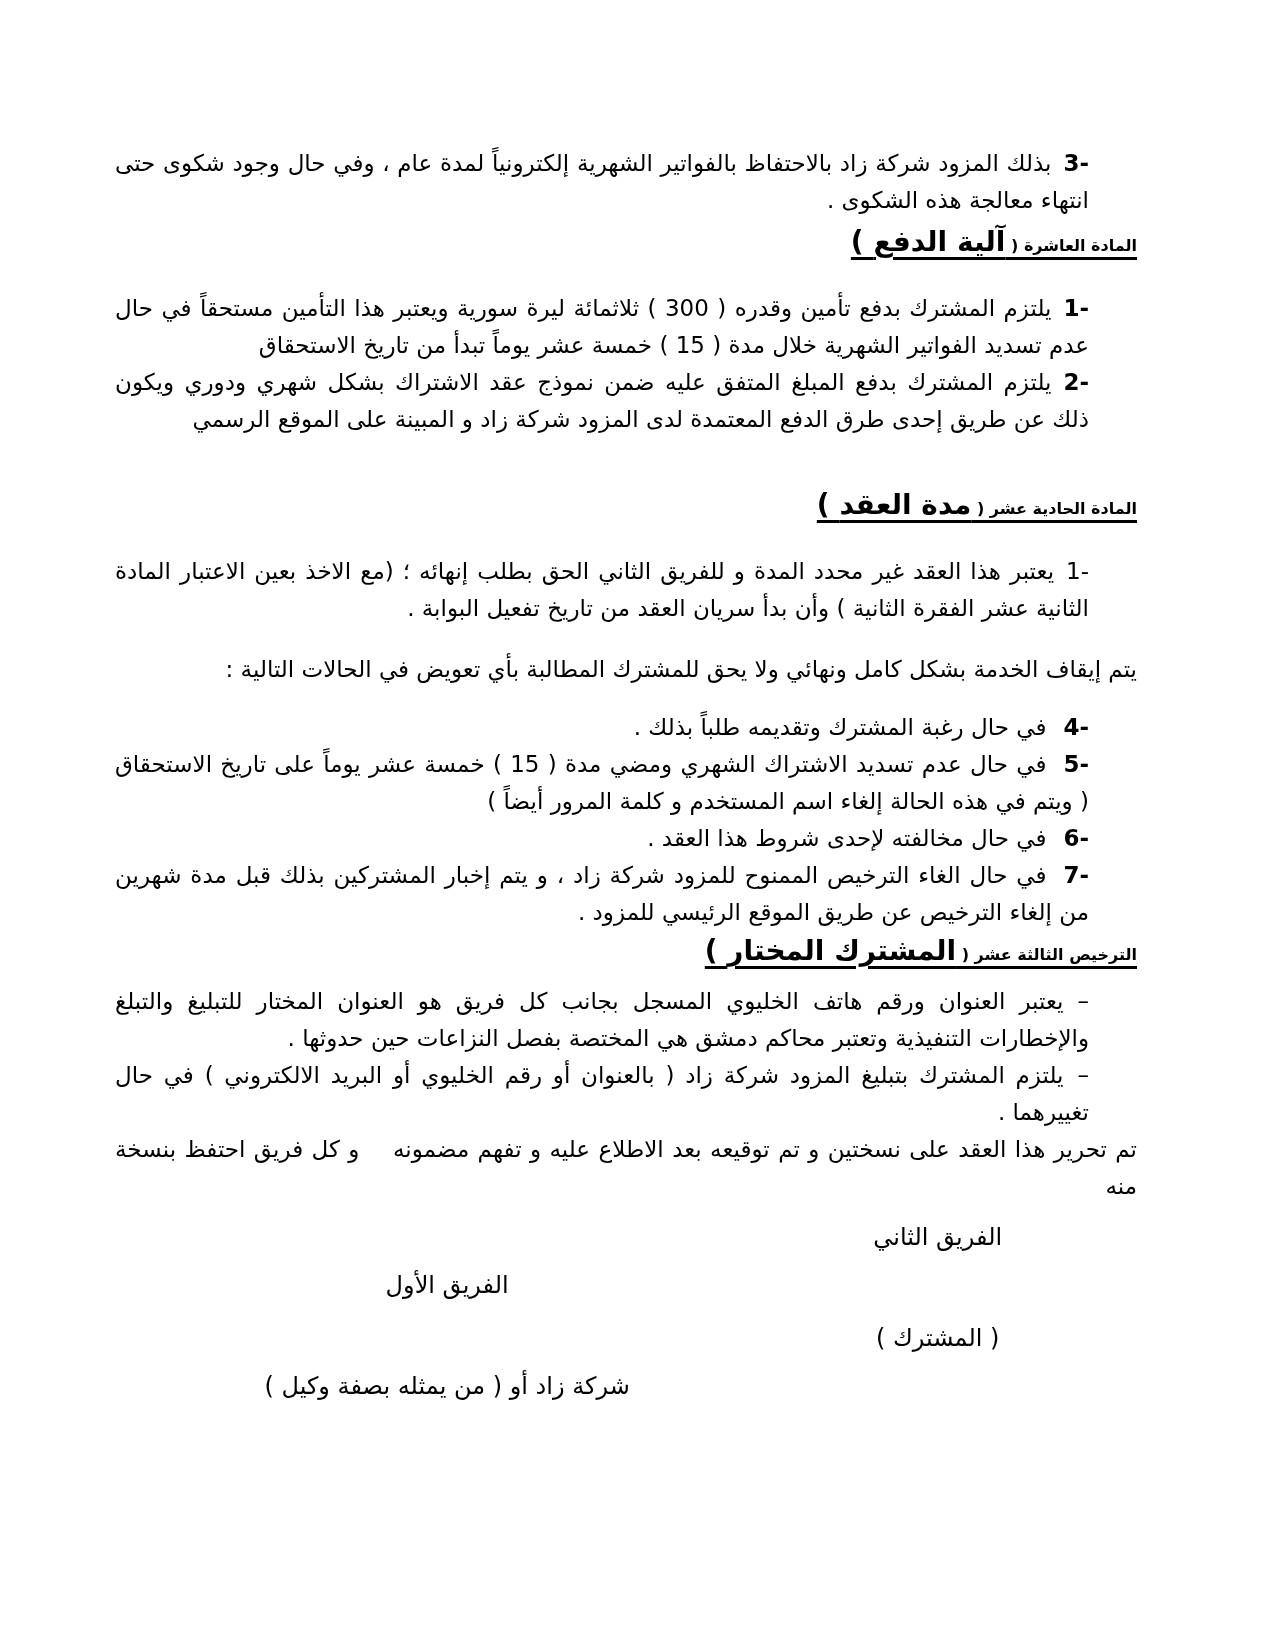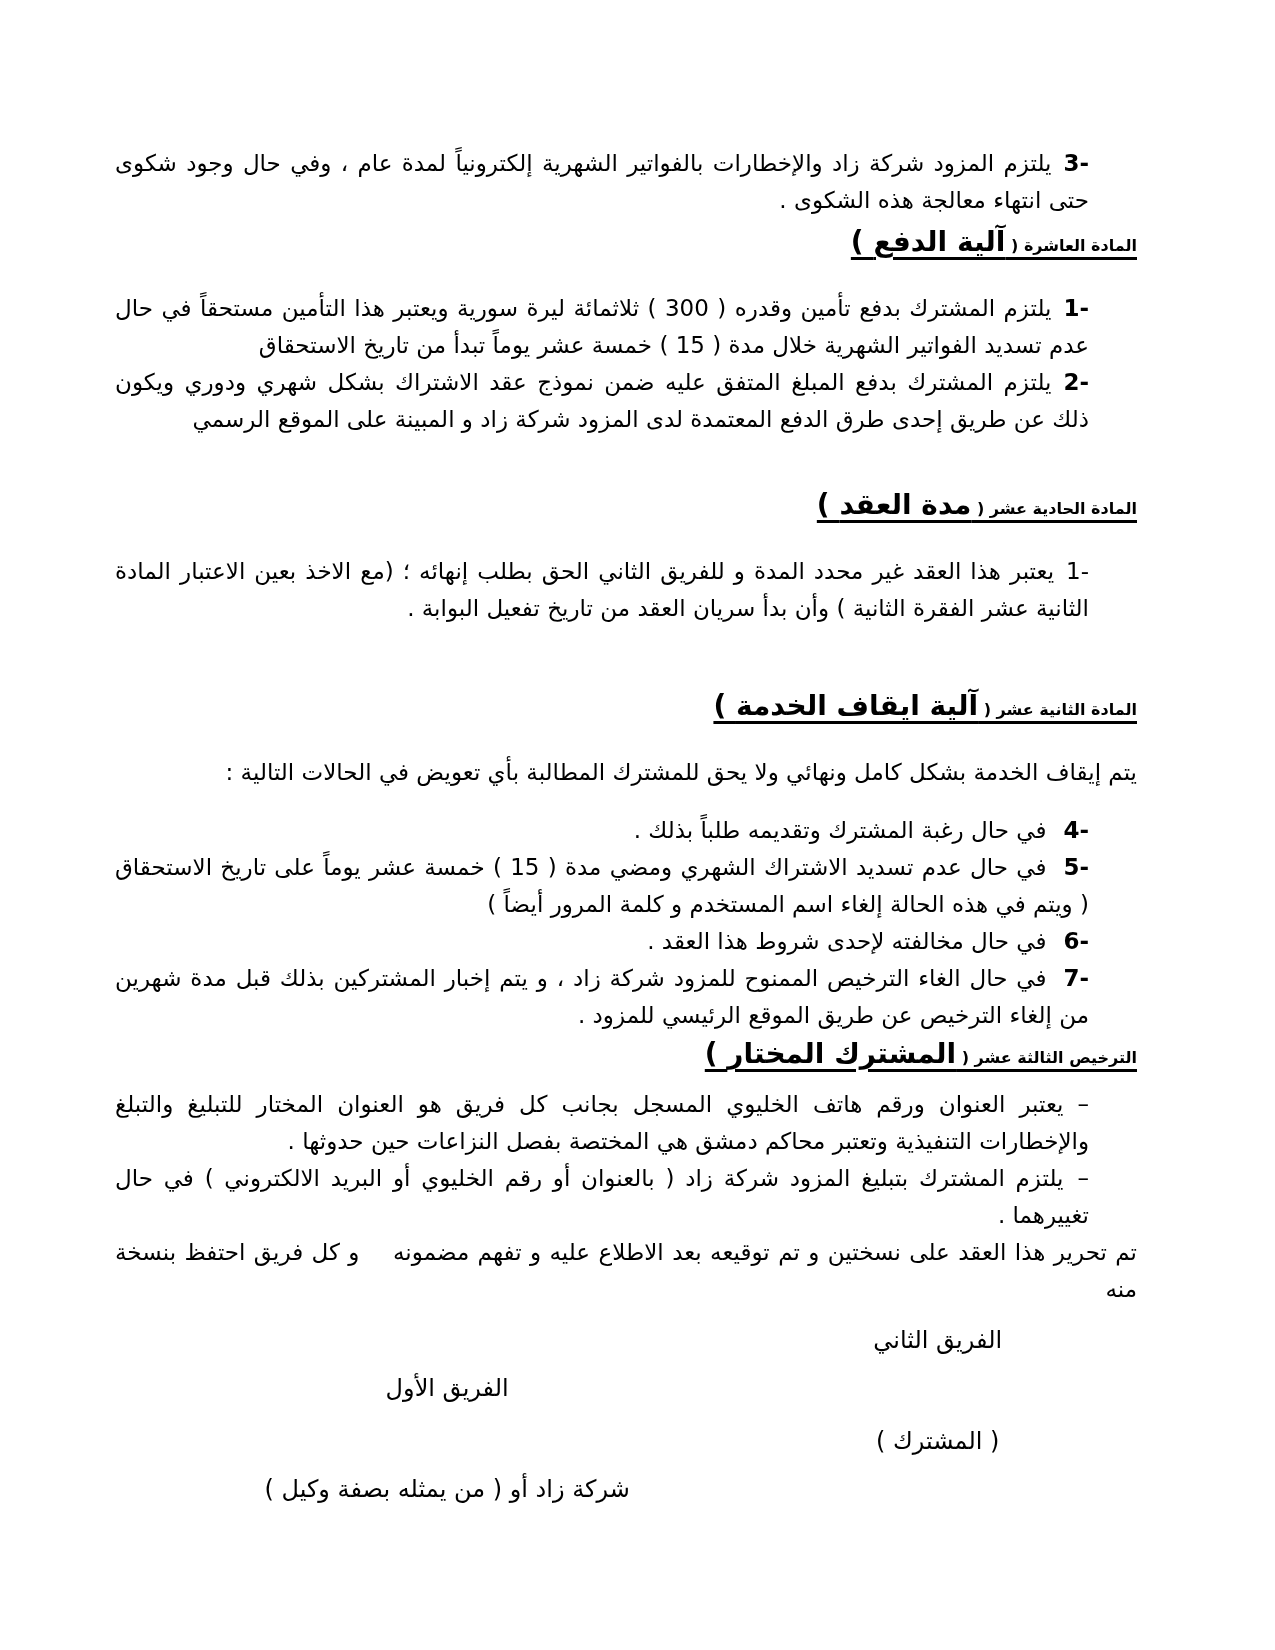--- a/index.html
+++ b/index.html
@@ -40,21 +40,21 @@
   .sig-col-right { width:39%; text-align:center; }
   .sig-col-left  { width:57%; text-align:center;margin-top:48px; }
 </style>
 </head>
 <body>
 
 <div class="page">
   <div class="content">
 
     <div class="li">
-      <span class="marker">3-</span><span>يلتزم المزود شركة زاد والإخطارات بالفواتير الشهرية إلكترونياً لمدة عام ، وفي حال وجود شكوى حتى انتهاء معالجة هذه الشكوى .</span>
+      <span class="marker">3-</span><span>بذلك المزود شركة زاد بالاحتفاظ بالفواتير الشهرية إلكترونياً لمدة عام ، وفي حال وجود شكوى حتى انتهاء معالجة هذه الشكوى .</span>
     </div>
 
     <div class="article-heading mt3">
       <span class="hu"><span class="h-pre">المادة العاشرة ( </span><span class="h-name">آلية الدفع</span><span class="h-name"> )</span></span>
     </div>
 
     <div class="mt6">
       <div class="li">
         <span class="marker">1-</span><span>يلتزم المشترك بدفع تأمين وقدره ( 300 ) ثلاثمائة ليرة سورية ويعتبر هذا التأمين مستحقاً في حال عدم تسديد الفواتير الشهرية خلال مدة ( 15 ) خمسة عشر يوماً تبدأ من تاريخ الاستحقاق</span>
       </div>
@@ -66,23 +66,20 @@
     <div class="article-heading mt47">
       <span class="hu"><span class="h-pre">المادة الحادية عشر ( </span><span class="h-name">مدة العقد</span><span class="h-name"> )</span></span>
     </div>
 
     <div class="mt6 a11">
       <div class="li">
         <span class="marker">1-</span><span>يعتبر هذا العقد غير محدد المدة و للفريق الثاني الحق بطلب إنهائه ؛ (مع الاخذ بعين الاعتبار المادة الثانية عشر الفقرة الثانية ) وأن بدأ سريان العقد من تاريخ تفعيل البوابة .</span>
       </div>
     </div>
 
-    <div class="article-heading mt59">
-      <span class="hu"><span class="h-pre">المادة الثانية عشر ( </span><span class="h-name">آلية ايقاف الخدمة</span><span class="h-name"> )</span></span>
-    </div>
 
     <div class="intro mt6">يتم إيقاف الخدمة بشكل كامل ونهائي ولا يحق للمشترك المطالبة بأي تعويض في الحالات التالية :</div>
 
     <div class="mt21 list12">
       <div class="li">
         <span class="marker">4-</span><span>في حال رغبة المشترك وتقديمه طلباً بذلك .</span>
       </div>
       <div class="li">
         <span class="marker">5-</span><span>في حال عدم تسديد الاشتراك الشهري ومضي مدة ( 15 ) خمسة عشر يوماً على تاريخ الاستحقاق ( ويتم في هذه الحالة إلغاء اسم المستخدم و كلمة المرور أيضاً )</span>
       </div>

